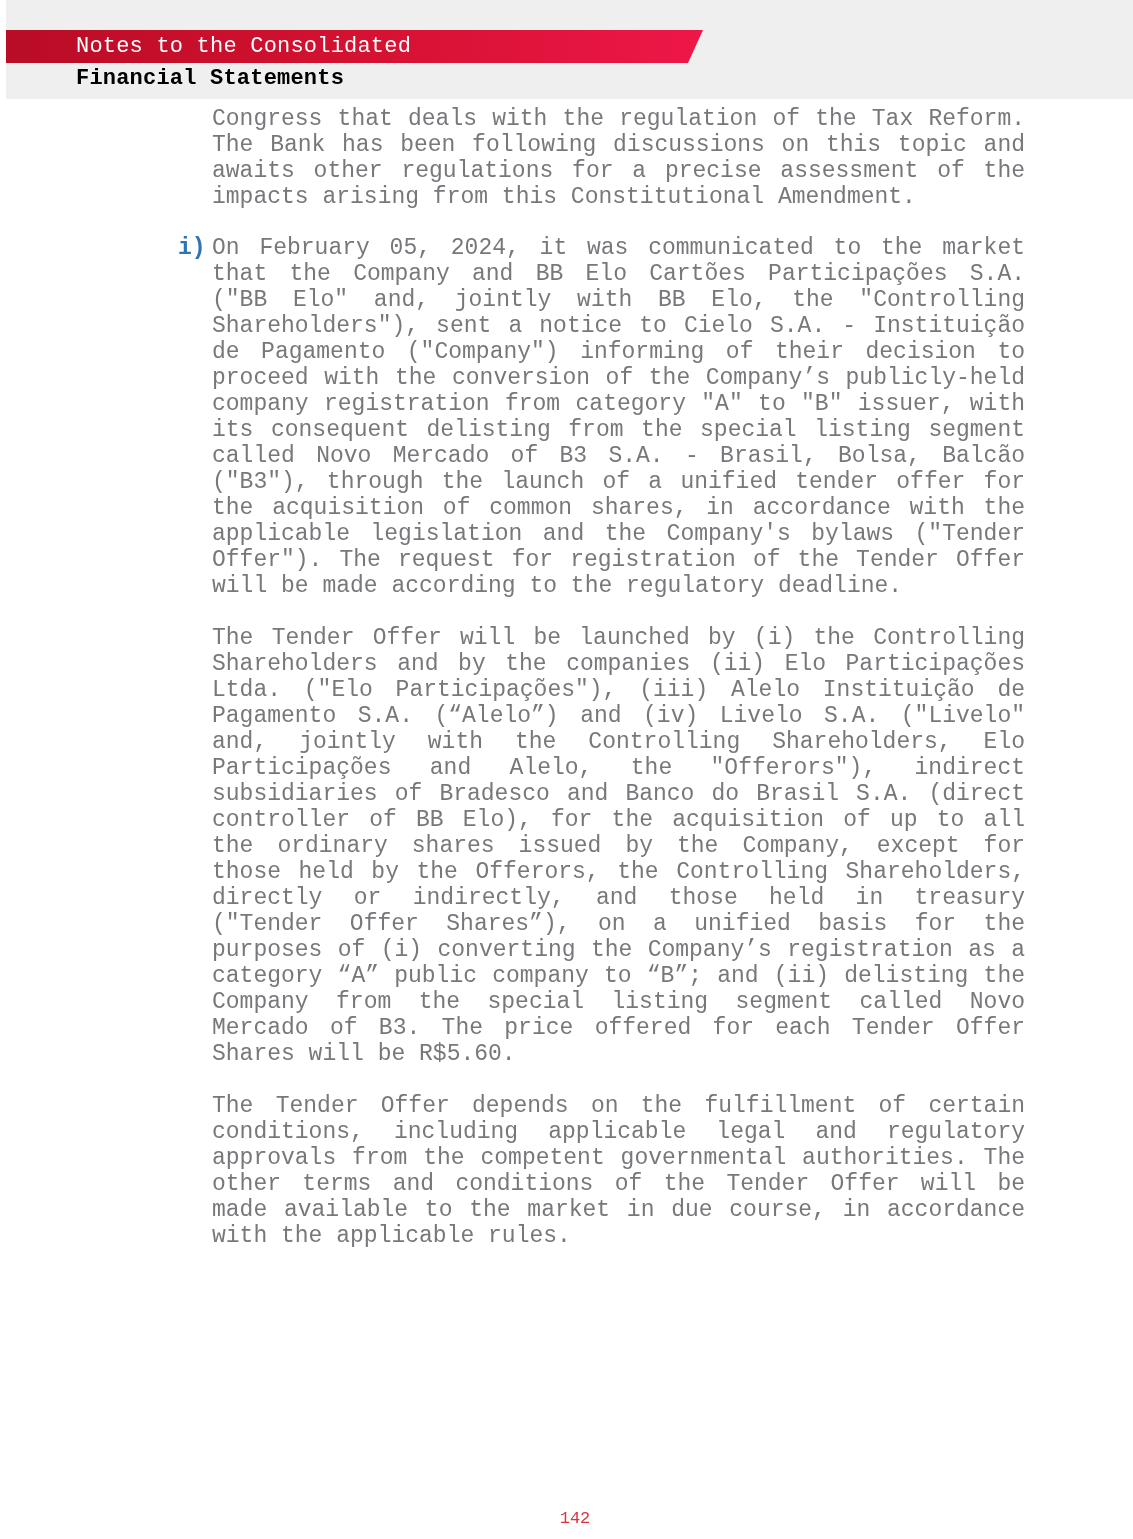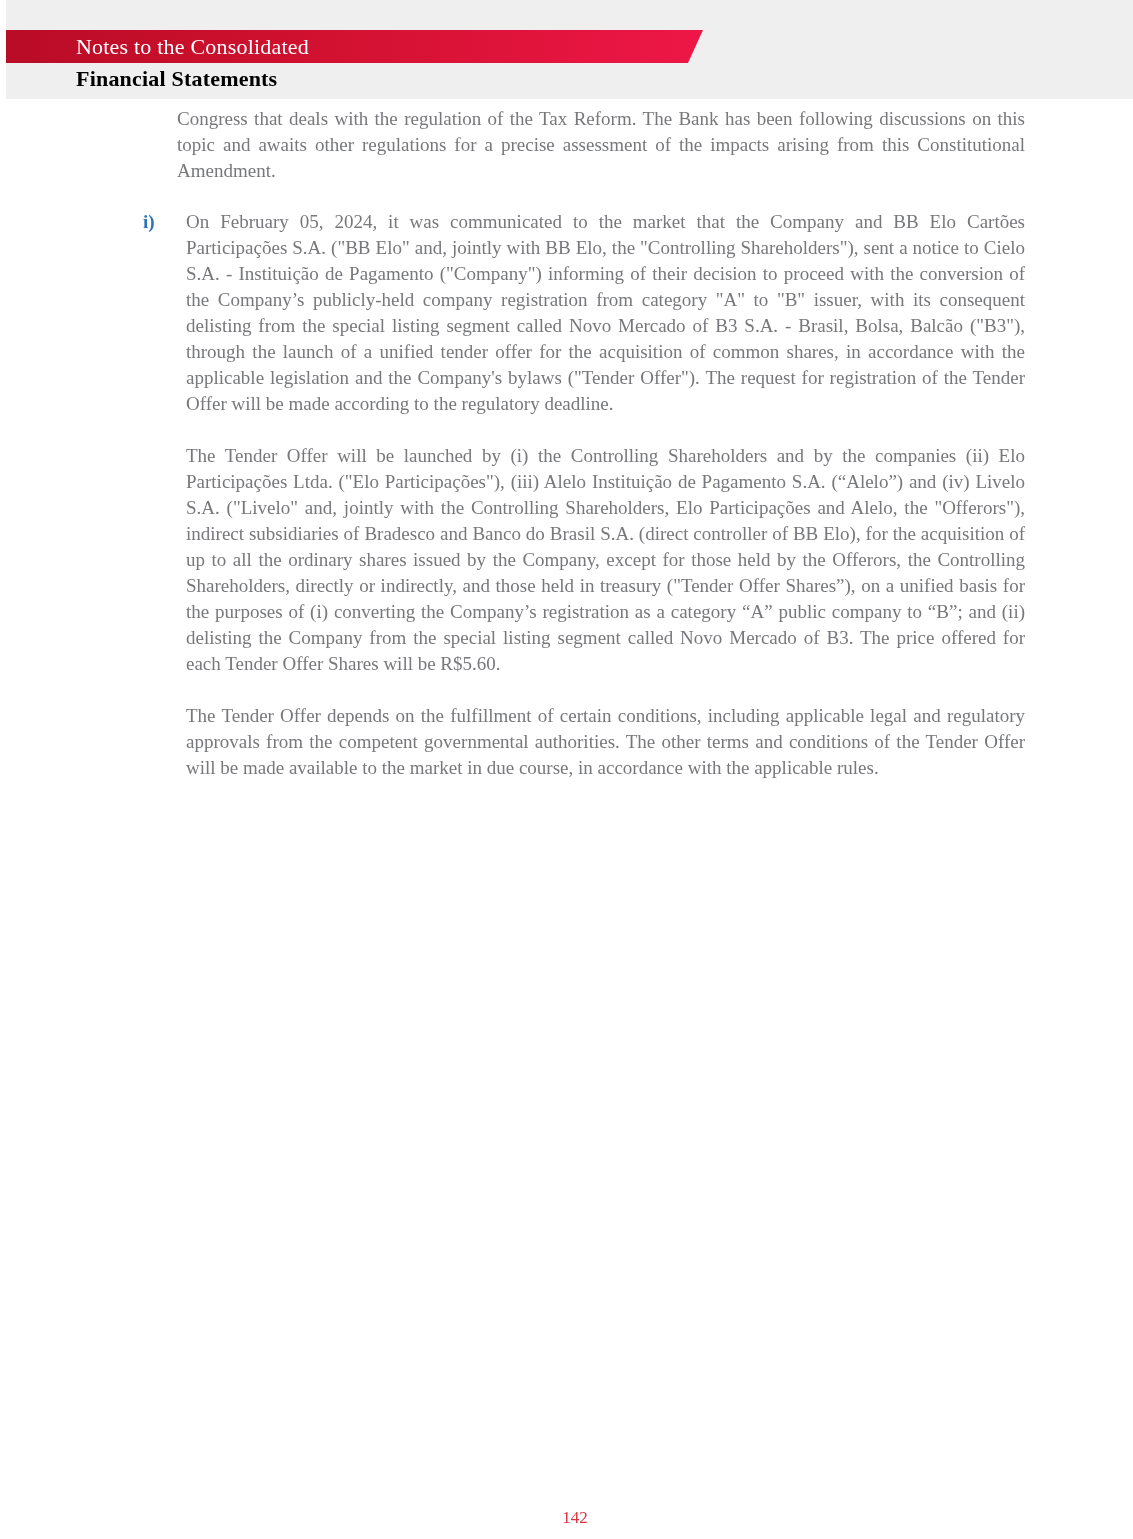--- a/index.html
+++ b/index.html
@@ -2,21 +2,21 @@
 <html><head>
 <meta charset="utf-8">
 <style>
   * { margin: 0; padding: 0; box-sizing: border-box; }
   html, body { background: #ffffff; }
   .page {
     position: relative;
     width: 1133px;
     height: 1539px;
     background: #ffffff;
-    font-family: Liberation Serif, serif;
+    font-family: Liberation Mono, monospace;
     overflow: hidden;
   }
   
   .header-band {
     position: absolute;
     top: 0; left: 6px; right: 0;
     height: 99px;
     background: #f0efef;
   }
   .red-banner {
@@ -44,39 +44,40 @@
     font-weight: 700;
     letter-spacing: 0.2px;
   }
   
   .content {
     position: absolute;
     top: 106px;
     left: 0;
     right: 108px;
     color: #77787b;
-    font-size: 19px;
+    font-size: 23px;
     line-height: 26px;
     text-align: justify;
+    padding-left: 35px;
   }
   .intro-para {
     margin-left: 177px;
     margin-bottom: 25px;
   }
   .list-item {
     display: flex;
     margin-left: 143px;
   }
   .list-marker {
     flex: 0 0 34px;
     color: #2e74b5;
     font-weight: 700;
     text-align: left;
   }
-  .list-body { flex: 1; margin-left: 9px; }
+  .list-body { flex: 1; }
   .list-body p { margin-bottom: 26px; }
   .list-body p:last-child { margin-bottom: 0; }
   
   .page-number {
     position: absolute;
     bottom: 11px;
     left: 0; right: 0;
     text-align: center;
     color: #d9353f;
     font-size: 17px;

